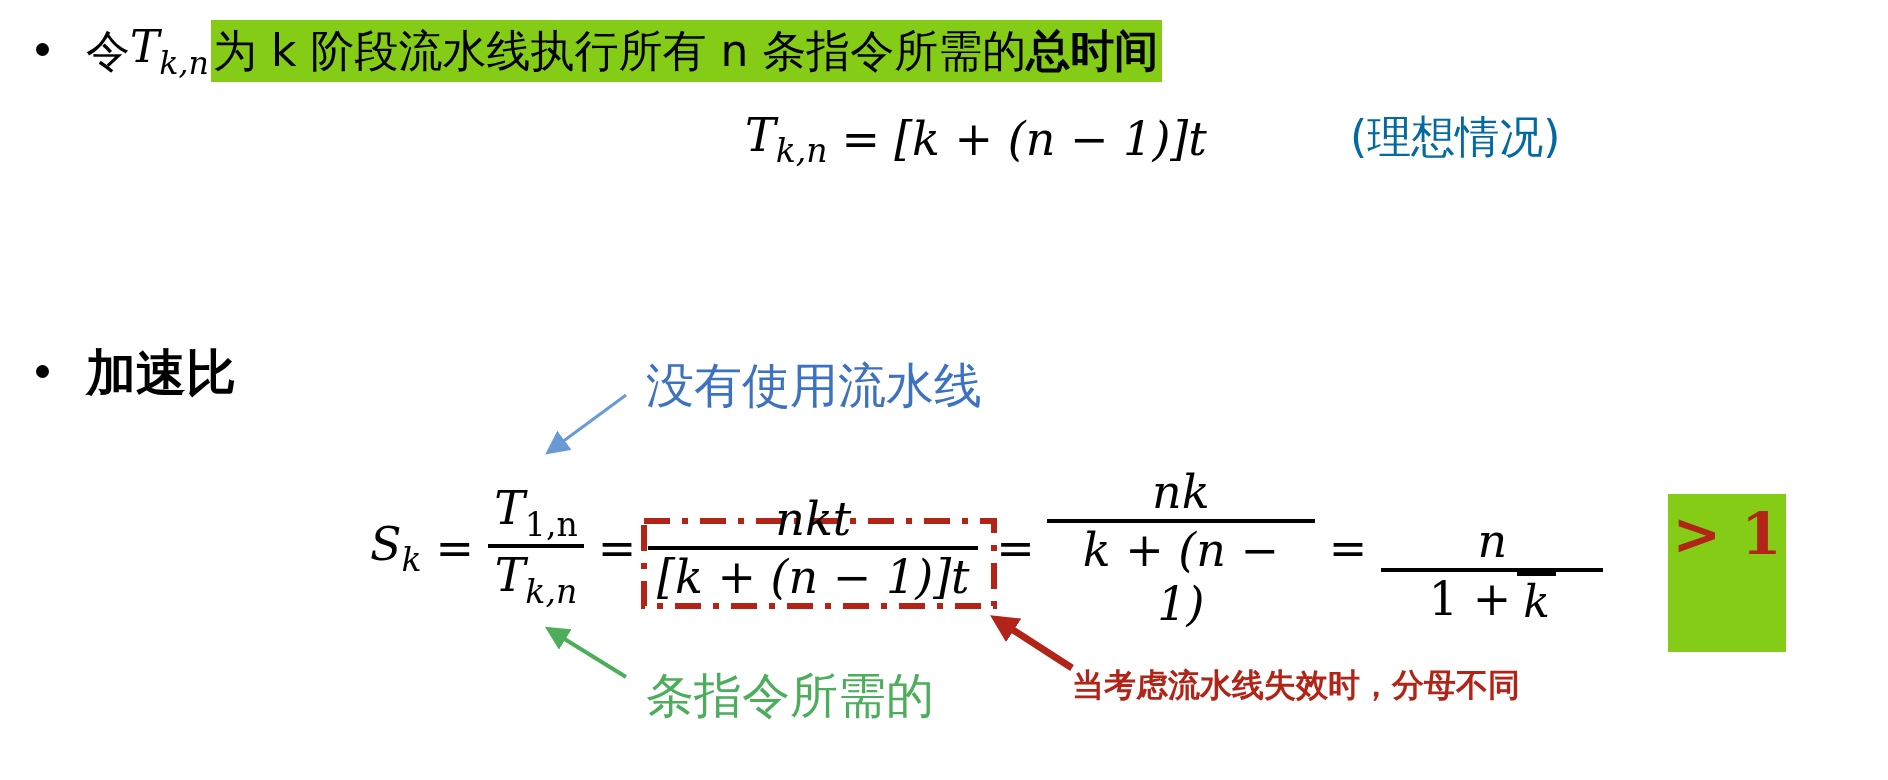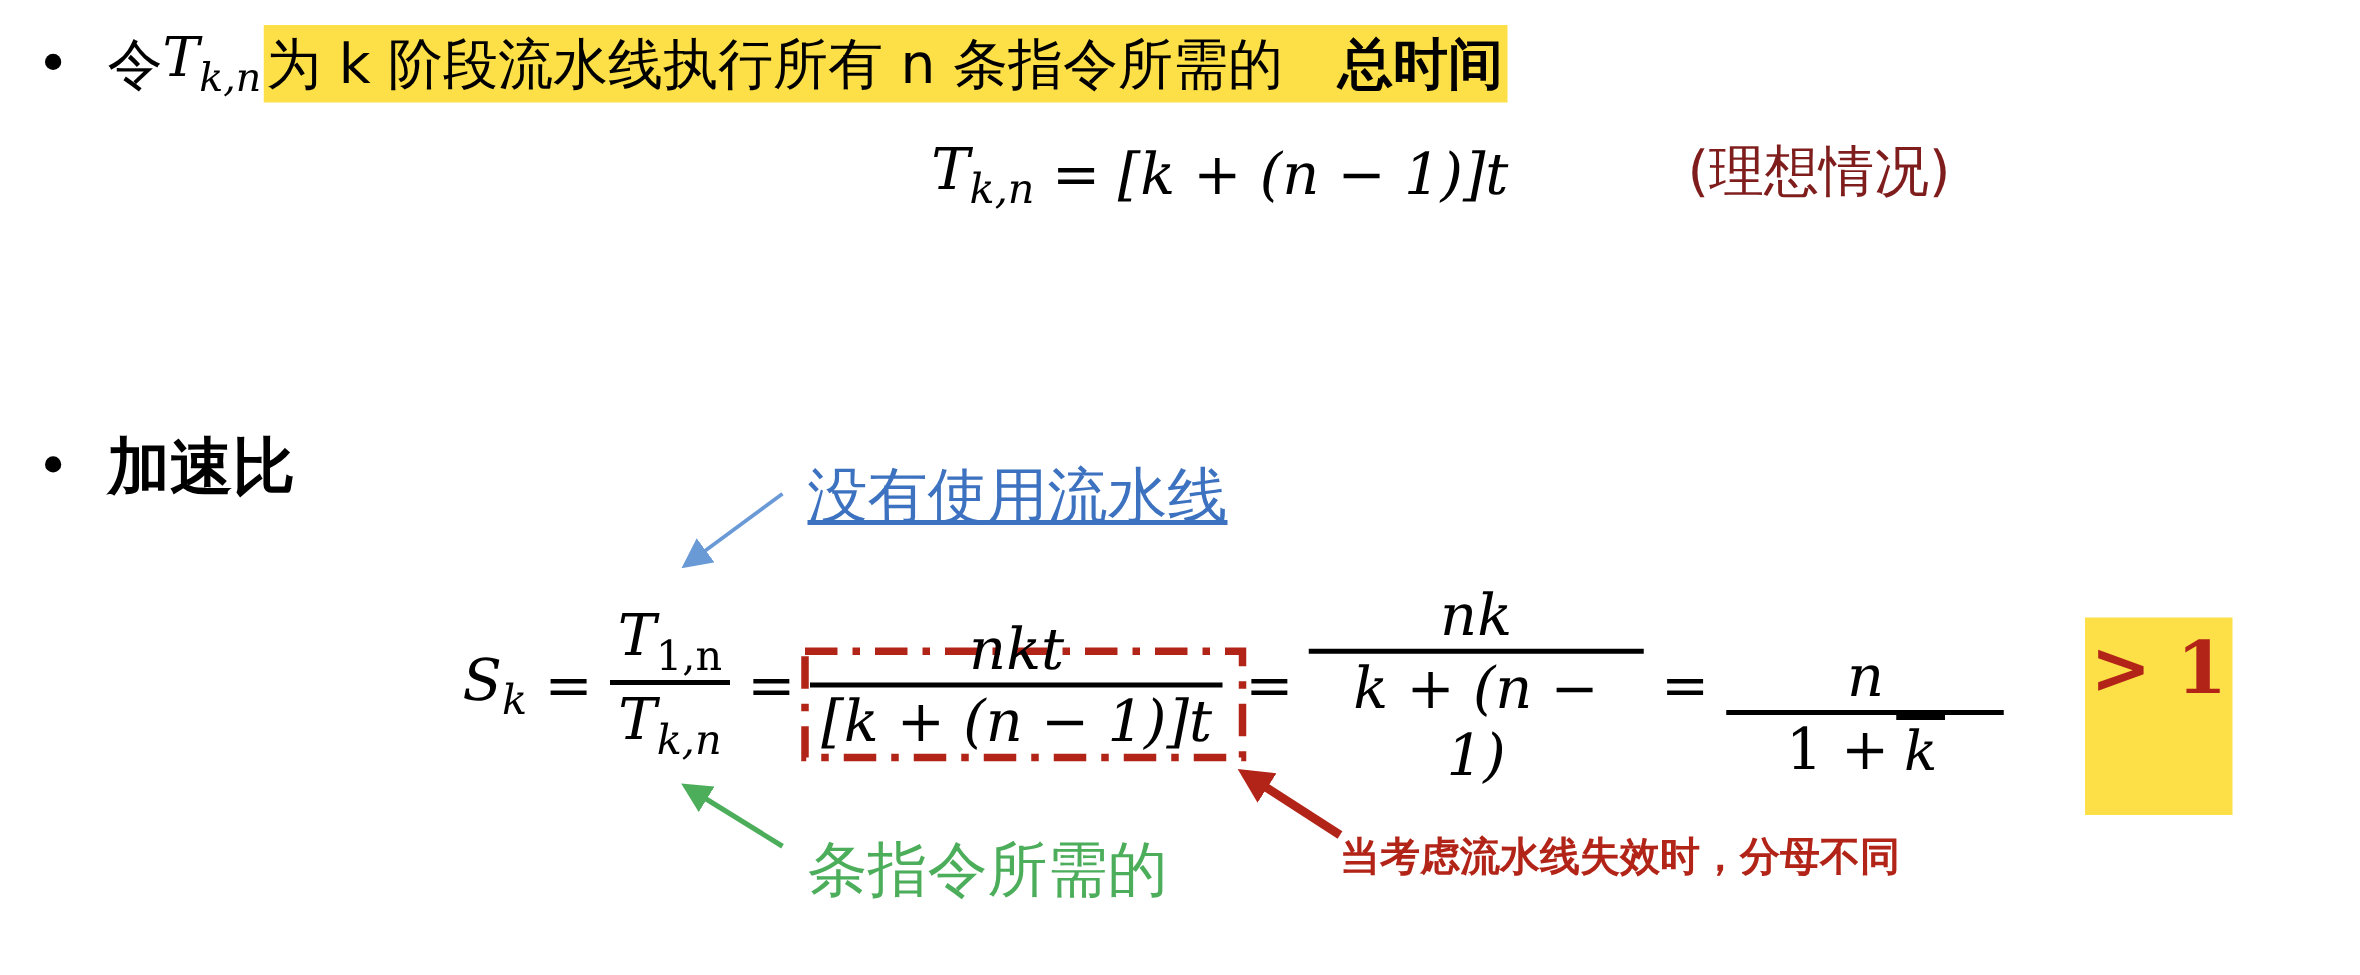--- a/index.html
+++ b/index.html
@@ -3,21 +3,21 @@
   <meta charset="utf-8">
   <style>
     html, body { margin: 0; padding: 0; background: #ffffff; }
     body { width: 1888px; height: 780px; position: relative; overflow: hidden;
            font-family: "DejaVu Sans", "Liberation Sans", sans-serif; color: #000; }
     .abs { position: absolute; }
     .bullet { position: absolute; width: 13px; height: 13px; border-radius: 50%; background: #000; }
     .cjk { font-family: "DejaVu Sans", "Liberation Sans", sans-serif; }
     .math { font-family: "DejaVu Serif", "Liberation Serif", serif; font-style: italic; }
     .up { font-style: normal; }
-    .hl { background: #fde047; gap: 44px; }
+    .hl { background: #84cc16; }
     .bold { font-weight: bold; }
     .frac { display: inline-flex; flex-direction: column; align-items: center; vertical-align: middle; }
     .frac .num, .frac .den { display: block; text-align: center; padding: 0 6px; }
     .frac .bar { display: block; height: 4px; background: #000; align-self: stretch; }
     sub { font-size: 0.72em; vertical-align: -0.35em; margin-top: 24px; }
     .eq { position: absolute; display: flex; align-items: center; font-size: 46px; }
     .eq .op { font-family: "DejaVu Serif", "Liberation Serif", serif; font-style: normal; margin: 0 14px; }
   </style>
 </head>
 <body>
@@ -32,26 +32,26 @@
     <span>为 k 阶段流水线执行所有 n 条指令所需的</span>
     <span class="bold">总时间</span>
   </span>
 </div>
 
 <div class="eq" style="left:745px; top:104px; height:70px;">
   <span class="math"><span>T</span><sub>k,n</sub></span>
   <span class="op">=</span>
   <span class="math">[k + (n − 1)]t</span>
 </div>
-<div class="abs cjk" style="left:1350px; top:108px; font-size:44px; color:#7f1d1d;">(理想情况)</div>
+<div class="abs cjk" style="left:1350px; top:108px; font-size:44px; color:#0369a1;">(理想情况)</div>
 
 <div class="bullet" style="left:36px; top:365px;"></div>
 <div class="abs cjk bold" style="left:86px; top:340px; font-size:50px;">加速比</div>
 
-<div class="abs cjk" style="left:646px; top:365px; font-size:48px; color:#3d72c0;text-decoration:underline;">没有使用流水线</div>
+<div class="abs cjk" style="left:646px; top:354px; font-size:48px; color:#3d72c0;">没有使用流水线</div>
 
 <div class="abs cjk" style="left:646px; top:664px; font-size:48px; color:#4cae5b;">条指令所需的</div>
 
 <div class="abs cjk bold" style="left:1072px; top:664px; font-size:32px; color:#b22418;">当考虑流水线失效时，分母不同</div>
 
 <svg class="abs" style="left:0; top:0;" width="1888" height="780">
   <defs>
     <marker id="ah-blue" markerWidth="8" markerHeight="8" refX="6" refY="4" orient="auto" markerUnits="strokeWidth">
       <path d="M0,0 L8,4 L0,8 Z" fill="#6a9ad6"></path>
     </marker>

